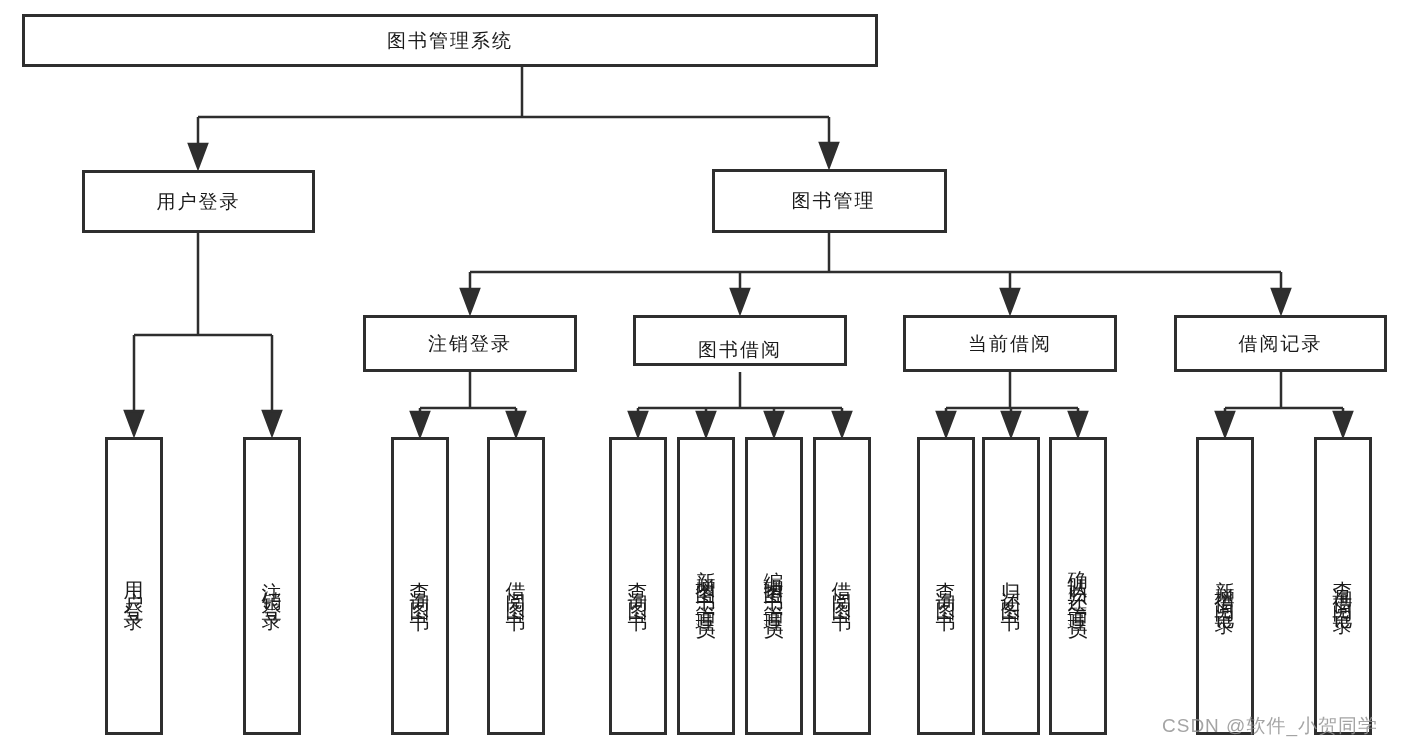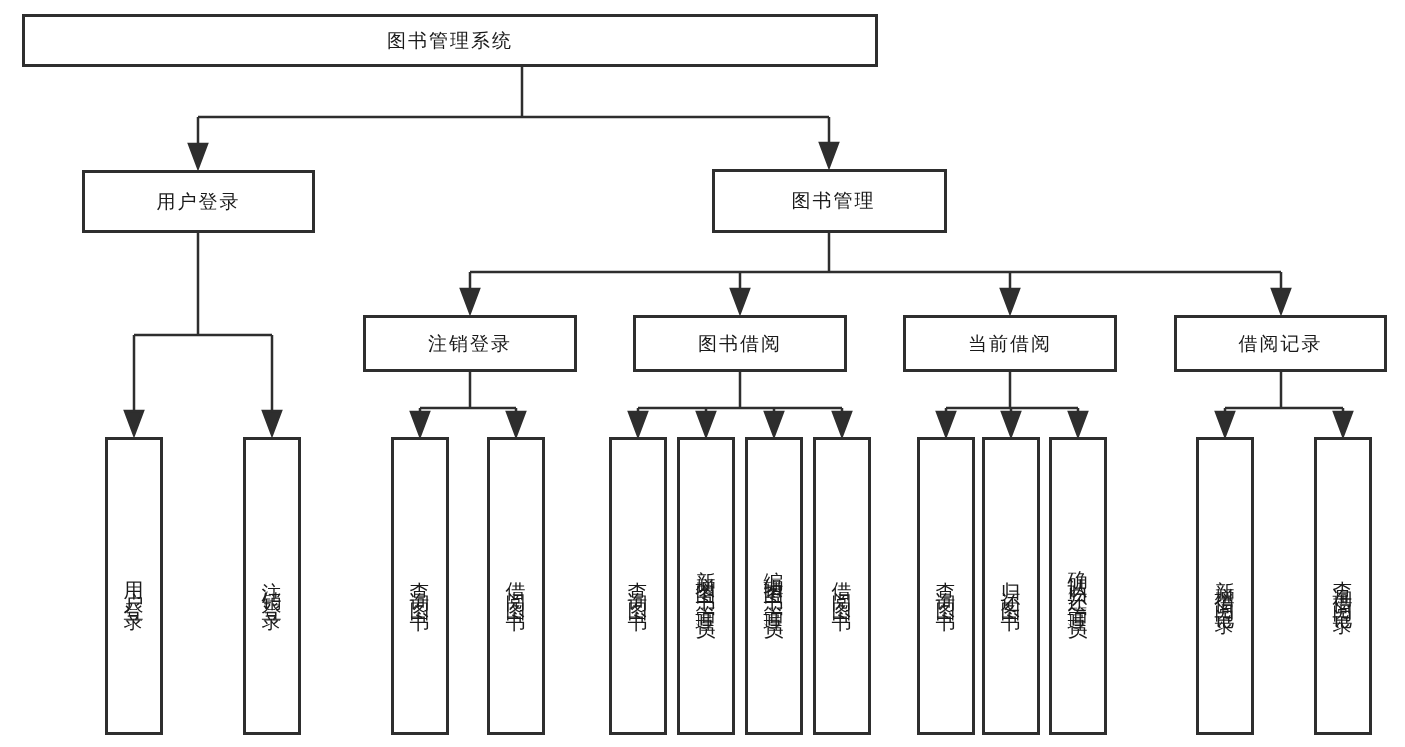--- a/index.html
+++ b/index.html
@@ -115,21 +115,21 @@
   <div class="node hnode" style="left:82px; top:170px; width:233px; height:63px;">
     <span>用户登录</span>
   </div>
   <div class="node hnode" style="left:712px; top:169px; width:235px; height:64px;padding-left:8px;">
     <span>图书管理</span>
   </div>
 
   <div class="node hnode" style="left:363px; top:315px; width:214px; height:57px;">
     <span>注销登录</span>
   </div>
-  <div class="node hnode" style="left:633px; top:315px; width:214px; height:57px;">
+  <div class="node hnode" style="left:633px; top:315px; width:214px; height:51px;align-items:flex-end;">
     <span>图书借阅</span>
   </div>
   <div class="node hnode" style="left:903px; top:315px; width:214px; height:57px;">
     <span>当前借阅</span>
   </div>
   <div class="node hnode" style="left:1174px; top:315px; width:213px; height:57px;">
     <span>借阅记录</span>
   </div>
 
   <div class="node vnode" style="left:105px; top:437px; width:58px; height:298px;">
@@ -169,14 +169,15 @@
     <span>确认归还（管理员）</span>
   </div>
 
   <div class="node vnode vnode-long" style="left:1196px; top:437px; width:58px; height:298px;">
     <span>新增借阅记录</span>
   </div>
   <div class="node vnode vnode-long" style="left:1314px; top:437px; width:58px; height:298px;">
     <span>查询借阅记录</span>
   </div>
 
+  <div id="watermark">CSDN @软件_小贺同学</div>
 
 </div>
 
 </body></html>

